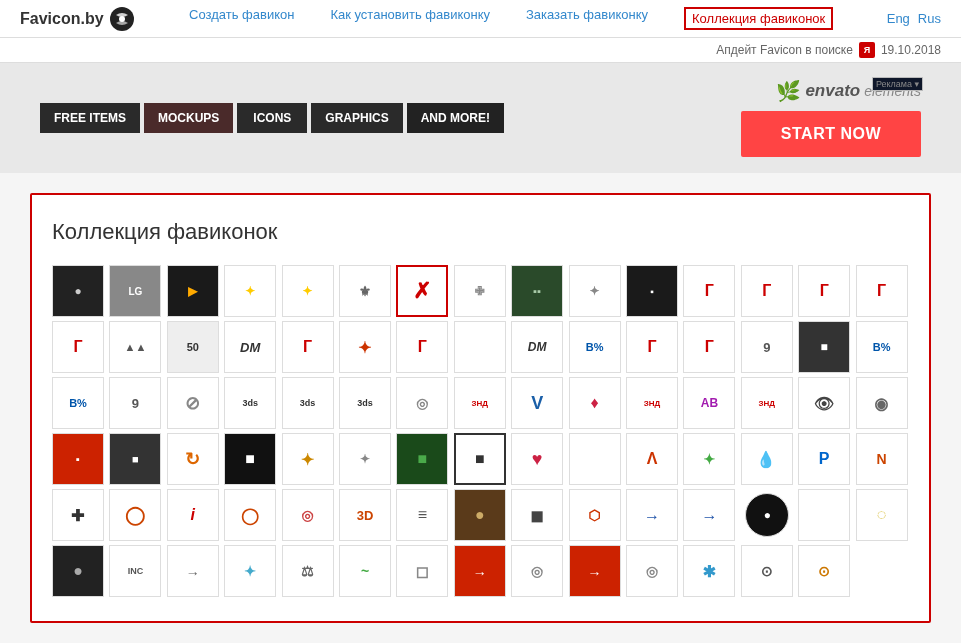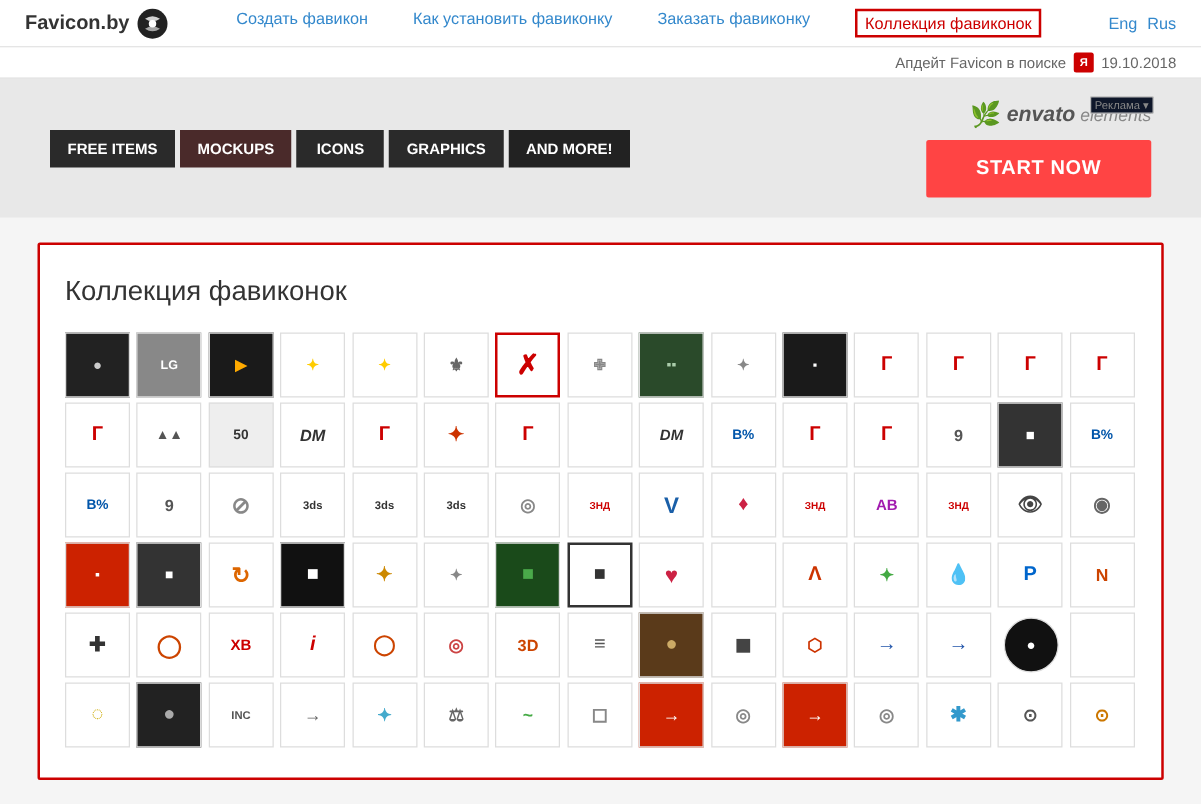--- a/index.html
+++ b/index.html
@@ -446,23 +446,20 @@
           <span style="color:#cc4400;font-size:14px;font-weight:bold;">N</span>
         </div>
 
       <div class="favicon-cell">
           <span style="color:#333;font-size:16px;">✚</span>
         </div>
       <div class="favicon-cell">
           <span style="color:#cc4400;font-size:18px;">◯</span>
         </div>
       <div class="favicon-cell">
-          <span style="color:#cc0000;font-size:12px;font-weight:bold;">XB</span>
-        </div>
-      <div class="favicon-cell">
           <span style="color:#cc0000;font-size:16px;font-style:italic;font-weight:bold;">i</span>
         </div>
       <div class="favicon-cell">
           <span style="color:#cc4400;font-size:16px;">◯</span>
         </div>
       <div class="favicon-cell">
           <span style="color:#cc4444;font-size:14px;">◎</span>
         </div>
       <div class="favicon-cell">
           <span style="color:#cc4400;font-size:13px;font-weight:bold;">3D</span>

